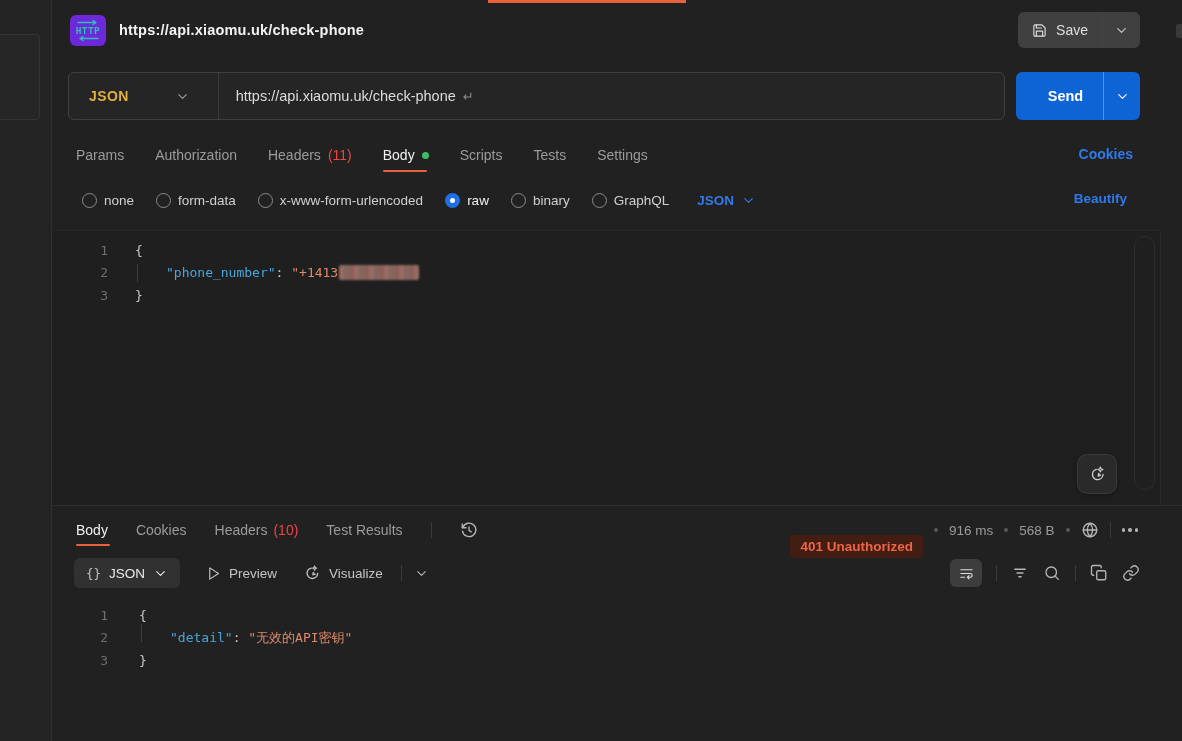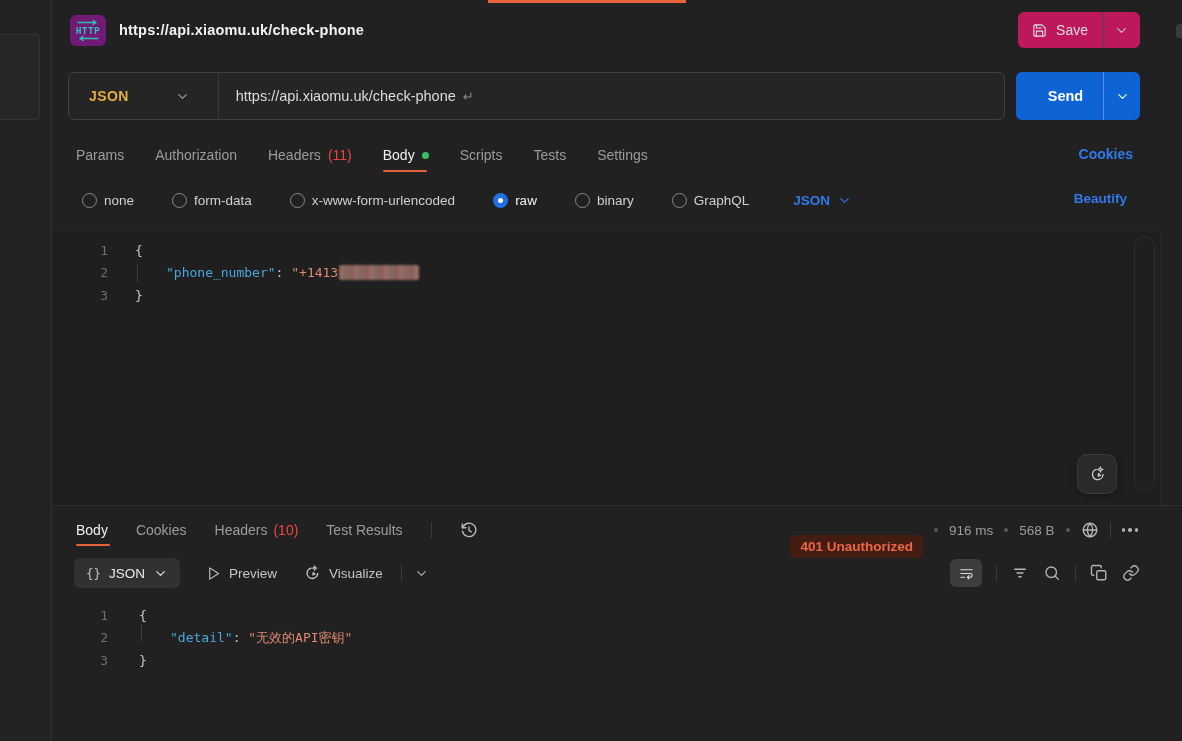--- a/index.html
+++ b/index.html
@@ -11,27 +11,27 @@
   .left-rail { position:absolute; left:0; top:0; width:52px; height:741px;
                background:#232323; border-right:1px solid #2f2f2f; }
   .rail-box { position:absolute; left:-6px; top:34px; width:46px; height:86px;
               border:1px solid #343434; border-radius:4px; background:#262626; }
 
   .top-accent { position:absolute; left:488px; top:0; width:198px; height:3px; background:#e8633c; }
 
   
   .topbar { position:absolute; left:52px; top:0; width:1130px; height:60px;
             display:flex; align-items:center; }
-  .http-badge { margin-left:18px; width:36px; height:31px; border-radius:6px; background:#701a75;
+  .http-badge { margin-left:18px; width:36px; height:31px; border-radius:6px; background:#6d28d9;
                 display:flex; align-items:center; justify-content:center; position:relative; }
   .http-badge .t { color:#2cc1b4; font-size:9.5px; font-weight:700; letter-spacing:.4px;
                    font-family:"DejaVu Sans Mono",monospace; }
   .http-badge svg { position:absolute; left:4px; top:3px; width:28px; height:25px; color:#2cc1b4; }
   .doc-title { margin-left:13px; font-size:14.5px; font-weight:700; color:#f2f2f2; letter-spacing:.2px; }
-  .save-group { margin-left:auto; margin-right:42px; height:36px; background:#be185d;
+  .save-group { margin-left:auto; margin-right:42px; height:36px; background:#404040;
                 border-radius:6px; display:flex; align-items:center; color:#dedede; }
   .save-main { display:flex; gap:9px; padding:0 14px; align-items:center; font-size:14px; cursor:pointer; }
   .save-vdiv { width:1px; height:36px; background:#454545; }
   .save-caret { padding:0 11px; display:flex; align-items:center; cursor:pointer; color:#c9c9c9; }
   .edge-sliver { position:absolute; right:0; top:24px; width:6px; height:14px;
                  background:#3a3a3a; border-radius:3px 0 0 3px; }
 
   
   .url-box { position:absolute; left:68px; top:72px; width:937px; height:48px;
              border:1px solid #404040; border-radius:6px; background:#252525;
@@ -55,21 +55,21 @@
   .tab.active { color:#f0f0f0; }
   .tab.active::after { content:""; position:absolute; left:0; bottom:-9px; width:44px; height:2px;
                        background:#e8633c; border-radius:1px; }
   .count-green { color:#ef4444; }
   .body-dot { width:7px; height:7px; border-radius:50%; background:#3bbf62; }
   .cookies-link { position:absolute; right:49px; top:146px; color:#2f7aeb; font-weight:700;
                   font-size:14px; cursor:pointer; }
 
   
   .options-row { position:absolute; left:82px; top:186px; height:28px; display:flex;
-                 align-items:center; gap:38px; font-size:13.5px; color:#d0d0d0; }
+                 align-items:center; gap:22px; font-size:13.5px; color:#d0d0d0; }
   .opt { display:flex; align-items:center; gap:7px; cursor:pointer; white-space:nowrap; }
   .radio { width:15px; height:15px; border-radius:50%; border:1.5px solid #8a8a8a; }
   .radio.sel { border:none; background:#1f6fe5; position:relative; }
   .radio.sel::after { content:""; position:absolute; left:5px; top:5px; width:5px; height:5px;
                       border-radius:50%; background:#fff; }
   .format-select { color:#2f7aeb; font-weight:700; display:flex; gap:7px; align-items:center;
                    margin-left:6px; cursor:pointer; }
   .beautify-link { position:absolute; right:55px; top:191px; color:#2f7aeb; font-weight:700;
                    font-size:13.5px; cursor:pointer; }
 

